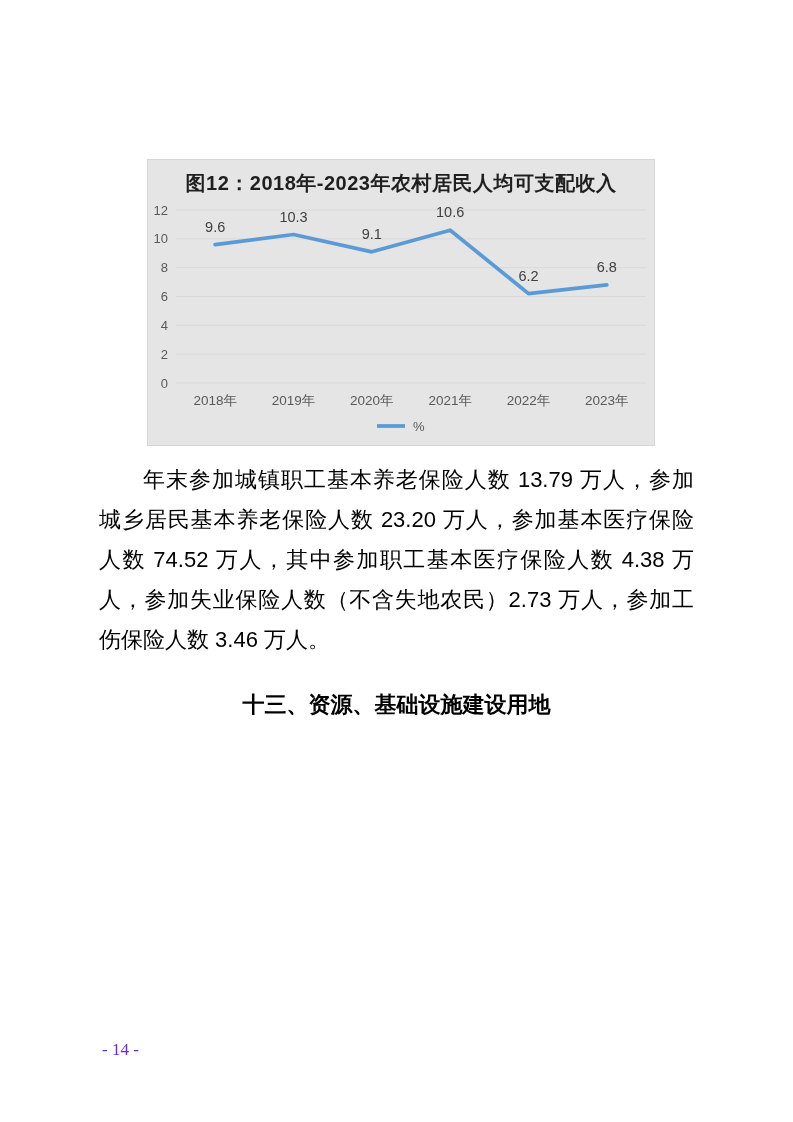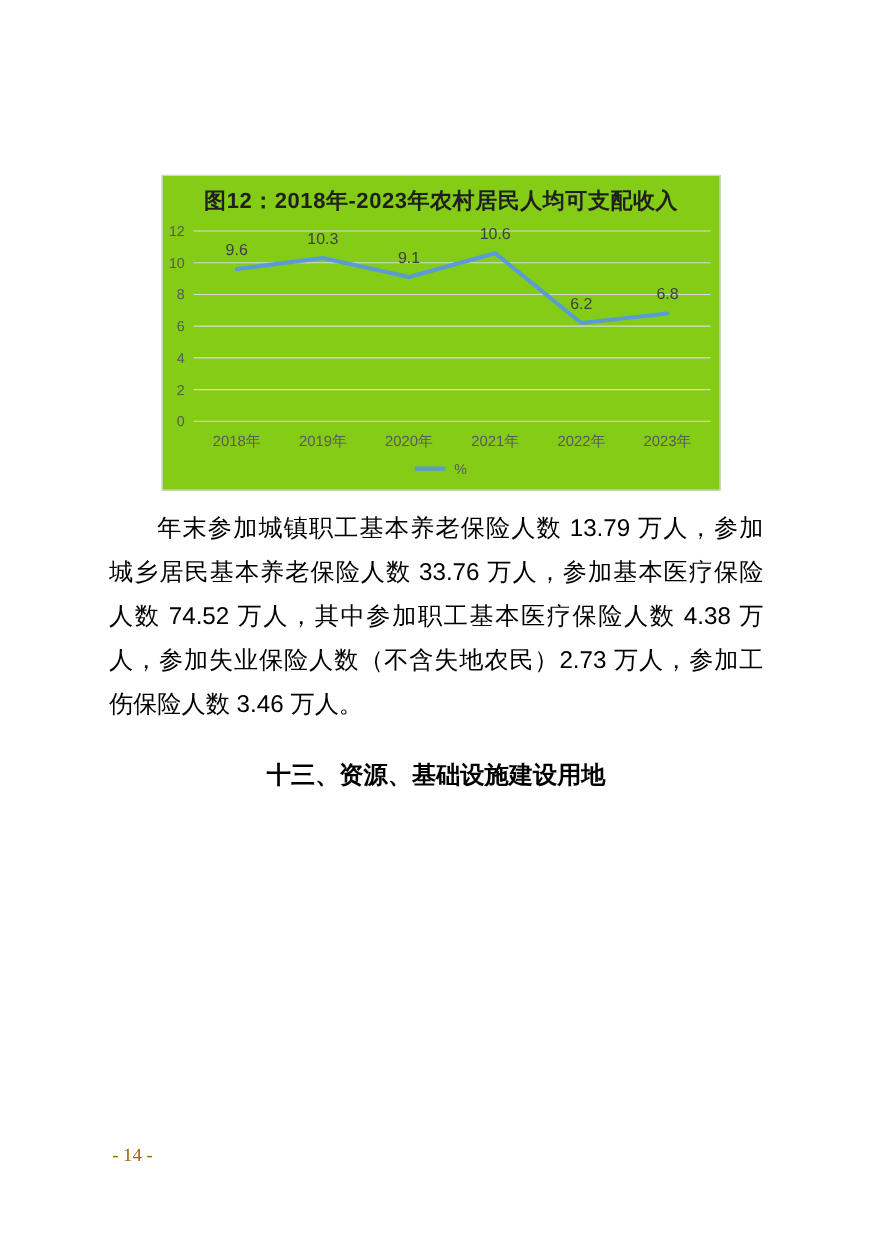--- a/index.html
+++ b/index.html
@@ -11,21 +11,21 @@
     font-family: "Liberation Sans", sans-serif;
     overflow: hidden;
   }
   .chart-frame {
     position: absolute;
     left: 147px;
     top: 159px;
     width: 506px;
     height: 285px;
     border: 1px solid #d6d6d6;
-    background: #84cc16;
+    background: #e5e5e5;
     box-sizing: content-box;
   }
   .chart-title {
     padding-top: 9px;
     height: 29px;
     line-height: 29px;
     text-align: center;
     font-size: 20px;
     font-weight: bold;
     color: #1f1f1f;
@@ -58,21 +58,21 @@
     line-height: 40px;
     text-indent: 0;
   }
   .page-footer {
     position: absolute;
     left: 102px;
     top: 1039px;
     font-family: "Liberation Serif", serif;
     font-size: 17px;
     line-height: 22px;
-    color: #a16207;
+    color: #6d28d9;
   }
 </style>
 </head>
 <body>
 
 <div class="page">
 
   <div class="chart-frame">
     <div class="chart-title">图12：2018年-2023年农村居民人均可支配收入</div>
     <svg id="chart-svg" width="506" height="246" viewBox="0 0 506 246">
@@ -102,19 +102,19 @@
         <text x="223.83333333333331" y="40.80833333333334" text-anchor="middle" fill="#404040" font-size="14.5">9.1</text>
         <text x="302.16666666666663" y="19.183333333333337" text-anchor="middle" fill="#404040" font-size="14.5">10.6</text>
         <text x="380.5" y="82.61666666666666" text-anchor="middle" fill="#404040" font-size="14.5">6.2</text>
         <text x="458.83333333333326" y="73.96666666666667" text-anchor="middle" fill="#404040" font-size="14.5">6.8</text>
         <line x1="229" x2="257" y1="228" y2="228" stroke="#5B9BD5" stroke-width="3.75"></line>
         <text x="265" y="233" fill="#595959" font-size="13">%</text>
       </svg>
   </div>
 
   <div class="body-text">
-    <p class="para">年末参加城镇职工基本养老保险人数 13.79 万人，参加城乡居民基本养老保险人数 33.76 万人，参加基本医疗保险人数 74.52 万人，其中参加职工基本医疗保险人数 4.38 万人，参加失业保险人数（不含失地农民）2.73 万人，参加工伤保险人数 3.46 万人。</p>
+    <p class="para">年末参加城镇职工基本养老保险人数 13.79 万人，参加城乡居民基本养老保险人数 23.20 万人，参加基本医疗保险人数 74.52 万人，其中参加职工基本医疗保险人数 4.38 万人，参加失业保险人数（不含失地农民）2.73 万人，参加工伤保险人数 3.46 万人。</p>
     <h2 class="section-heading">十三、资源、基础设施建设用地</h2>
   </div>
 
   <div class="page-footer">- 14 -</div>
 
 </div>
 
 </body></html>

